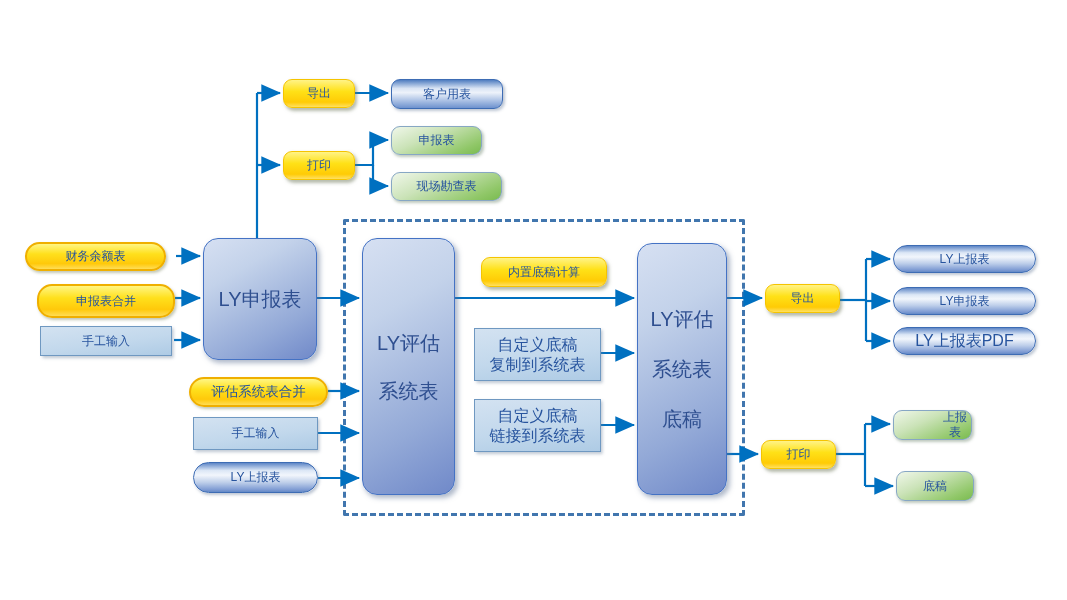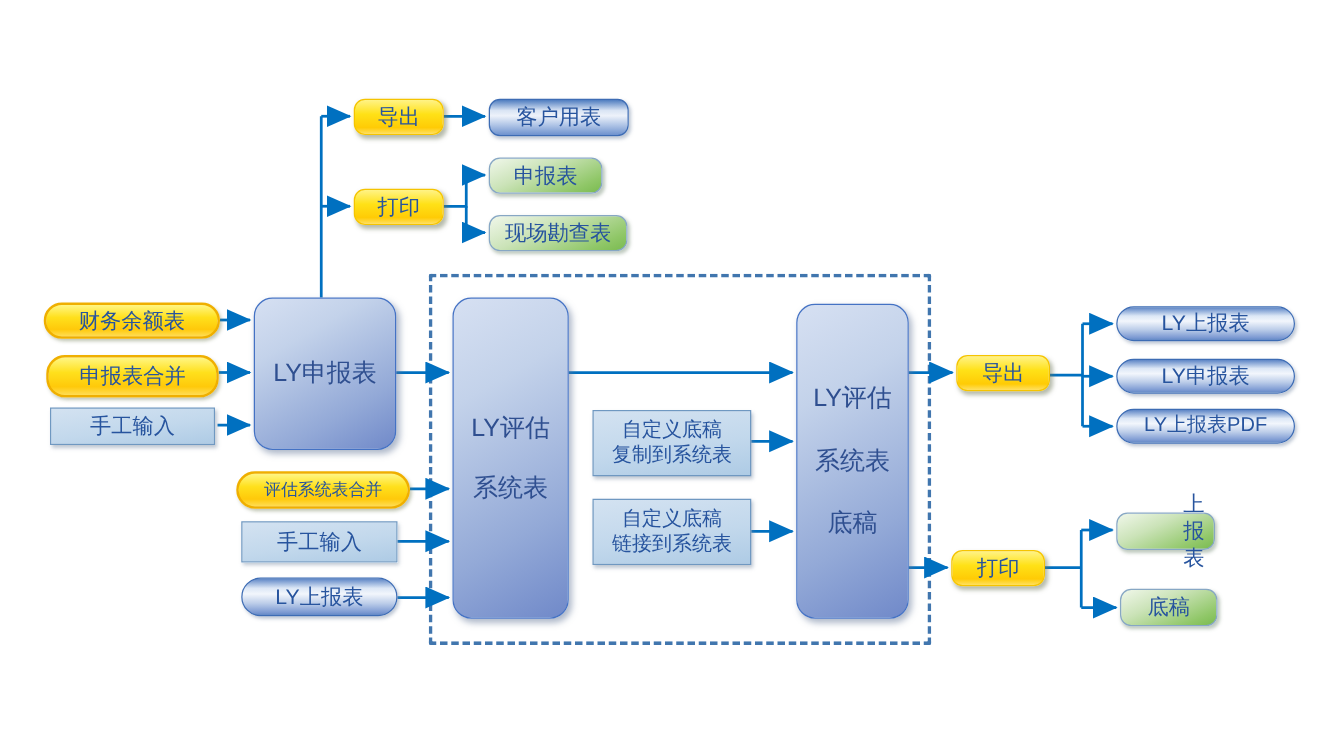--- a/index.html
+++ b/index.html
@@ -2,21 +2,21 @@
 <html><head>
 <meta charset="utf-8">
 <style>
   html,body{margin:0;padding:0;background:#ffffff;}
   .canvas{
     position:relative;width:1067px;height:600px;background:#ffffff;overflow:hidden;
     font-family:"Liberation Sans","DejaVu Sans",sans-serif;color:#27549E;
   }
   .node{
     position:absolute;display:flex;align-items:center;justify-content:center;
-    box-sizing:border-box;text-align:center;font-size:17px;color:#27549E;
+    box-sizing:border-box;text-align:center;font-size:12px;color:#27549E;
     white-space:pre-line;line-height:1.25;
   }
   
   .n-yellow-pill{
     border-radius:15px;
     background:linear-gradient(180deg,#FFF684 0%,#FFE01C 40%,#FFC90A 78%,#FFDD55 100%);
     border:2px solid #EFAF00;
     box-shadow:1.5px 2px 3px rgba(120,130,90,.45);
   }
   
@@ -109,38 +109,39 @@
       <path d="M866,301 H890" marker-end="url(#arr)"></path>
       <path d="M866,341 H890" marker-end="url(#arr)"></path>
       <path d="M727,454 H758" marker-end="url(#arr)"></path>
       <path d="M836,454 H865"></path>
       <path d="M865,424 V486"></path>
       <path d="M865,424 H890" marker-end="url(#arr)"></path>
       <path d="M865,486 H893" marker-end="url(#arr)"></path>
     </g>
   </svg>
 
-  <div class="node n-yellow-pill" style="left:35px;top:242px;width:141px;height:29px;">财务余额表</div>
+  <div class="node n-yellow-pill" style="left:25px;top:242px;width:141px;height:29px;">财务余额表</div>
   <div class="node n-yellow-pill" style="left:37px;top:284px;width:138px;height:34px;">申报表合并</div>
   <div class="node n-blue-rect" style="left:40px;top:326px;width:132px;height:30px;">手工输入</div>
 
   <div class="node n-big" style="left:203px;top:238px;width:114px;height:122px;">LY申报表</div>
 
   <div class="node n-yellow-btn" style="left:283px;top:79px;width:72px;height:29px;">导出</div>
   <div class="node n-yellow-btn" style="left:283px;top:151px;width:72px;height:29px;">打印</div>
   <div class="node n-blue-tab" style="left:391px;top:79px;width:112px;height:30px;">客户用表</div>
   <div class="node n-green" style="left:391px;top:126px;width:91px;height:29px;">申报表</div>
   <div class="node n-yellow-pill fs13" style="left:189px;top:377px;width:139px;height:30px;">评估系统表合并</div>
 
   <div class="node n-green" style="left:391px;top:172px;width:111px;height:29px;">现场勘查表</div>
   <div class="node n-blue-rect" style="left:193px;top:417px;width:125px;height:33px;">手工输入</div>
   <div class="node n-blue-pill" style="left:193px;top:462px;width:125px;height:31px;">LY上报表</div>
 
   <div class="node n-big lh-big2" style="left:362px;top:238px;width:93px;height:257px;">LY评估
 系统表</div>
+  <div class="node n-yellow-btn" style="left:481px;top:257px;width:126px;height:30px;">内置底稿计算</div>
   <div class="node n-blue-rect fs14" style="left:474px;top:328px;width:127px;height:53px;">自定义底稿
 复制到系统表</div>
   <div class="node n-blue-rect fs14" style="left:474px;top:399px;width:127px;height:53px;">自定义底稿
 链接到系统表</div>
   <div class="node n-big lh-big3" style="left:637px;top:243px;width:90px;height:252px;">LY评估
 系统表
 底稿</div>
 
   <div class="node n-yellow-btn" style="left:765px;top:284px;width:75px;height:29px;">导出</div>
   <div class="node n-yellow-btn" style="left:761px;top:440px;width:75px;height:29px;">打印</div>

